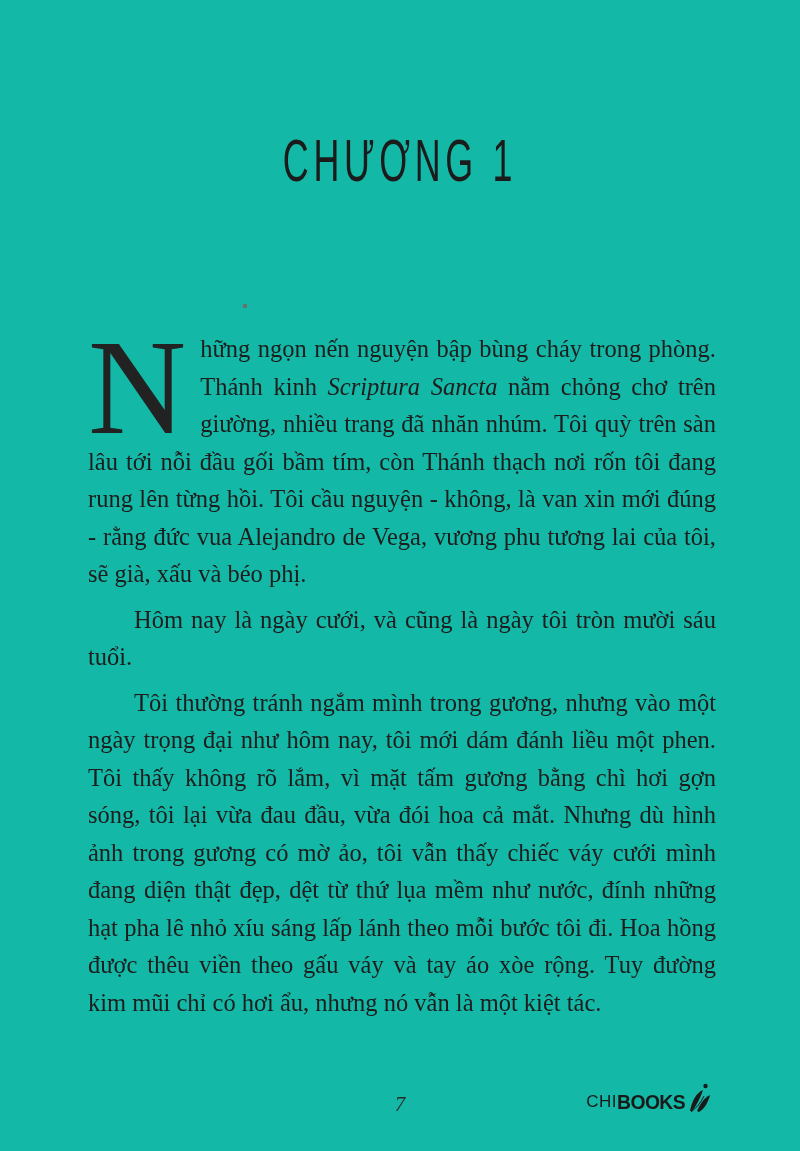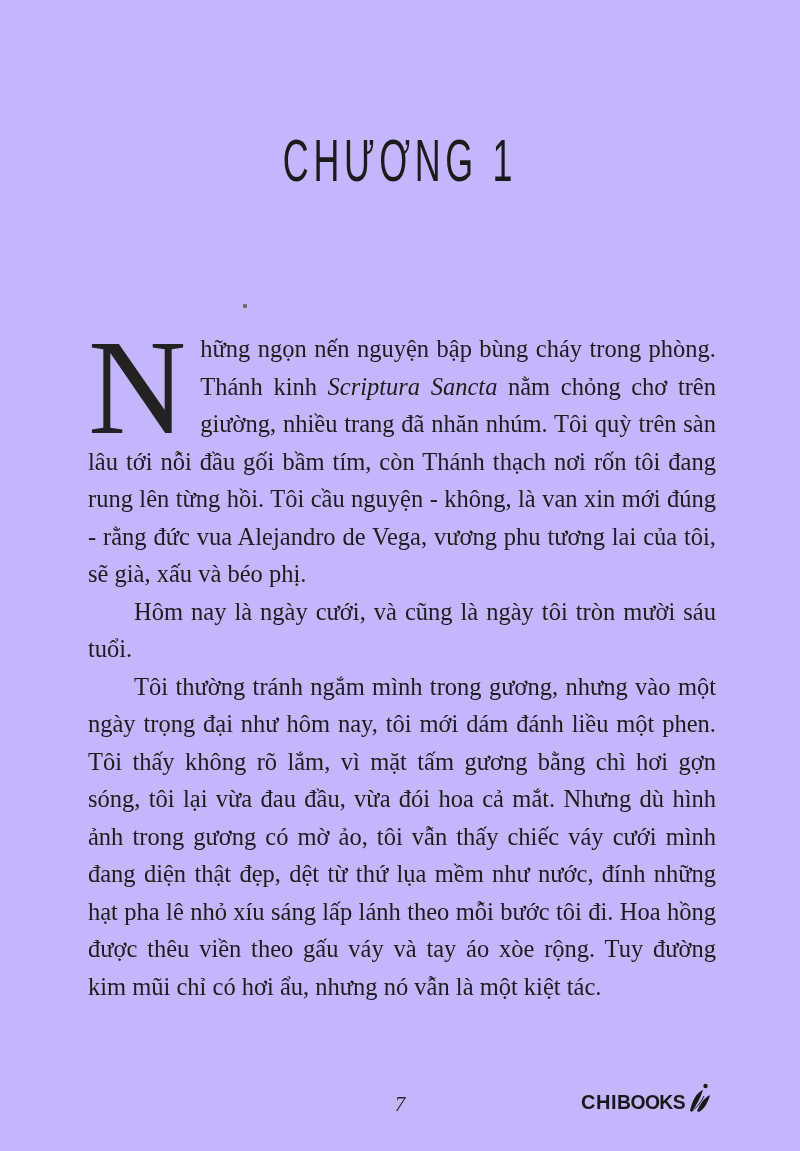--- a/index.html
+++ b/index.html
@@ -5,21 +5,21 @@
   html, body { margin: 0; padding: 0; }
   body {
     width: 800px; height: 1151px;
     background: #ffffff;
     font-family: "Liberation Serif", "DejaVu Serif", serif;
     position: relative;
     overflow: hidden;
   }
   .page {
     position: absolute; inset: 0;
-    background: #c4b5fd;
+    background: #14b8a6;
     color: #1d1d1d;
   }
   .chapter-title {
     position: absolute;
     top: 126px; left: 0; width: 800px;
     margin: 0;
     text-align: center;
     font-family: "Liberation Sans", "DejaVu Sans", sans-serif;
     font-weight: 400;
     font-size: 46px;
@@ -39,21 +39,21 @@
   .body-text {
     position: absolute;
     top: 330px; left: 88px;
     width: 628px;
     font-size: 24.5px;
     line-height: 37.5px;
     text-align: justify;
     color: #1d1d1d;
   }
   .body-text p { margin: 0; }
-  .body-text p + p { text-indent: 46px; }
+  .body-text p + p { margin-top: 8px; text-indent: 46px; }
   .dropcap {
     float: left;
     font-size: 136px;
     line-height: 102px;
     height: 104px;
     margin: 6px 14px 0 0;
     color: #222222;
     font-weight: 400;
   }
   .italic-phrase { font-style: italic; }
@@ -68,22 +68,22 @@
   .publisher-logo {
     position: absolute;
     top: 1090px; right: 88px;
     display: flex;
     align-items: center;
     font-family: "Liberation Sans", "DejaVu Sans", sans-serif;
     color: #191919;
     white-space: nowrap;
   }
   .logo-chi {
-    font-weight: 700;
-    font-size: 20px;
+    font-weight: 400;
+    font-size: 17px;
     letter-spacing: 0.5px;
   }
   .logo-books {
     font-weight: 700;
     font-size: 21px;
     letter-spacing: -0.6px;
     transform: scaleX(0.92);
     transform-origin: left center;
   }
   .logo-leaf {

